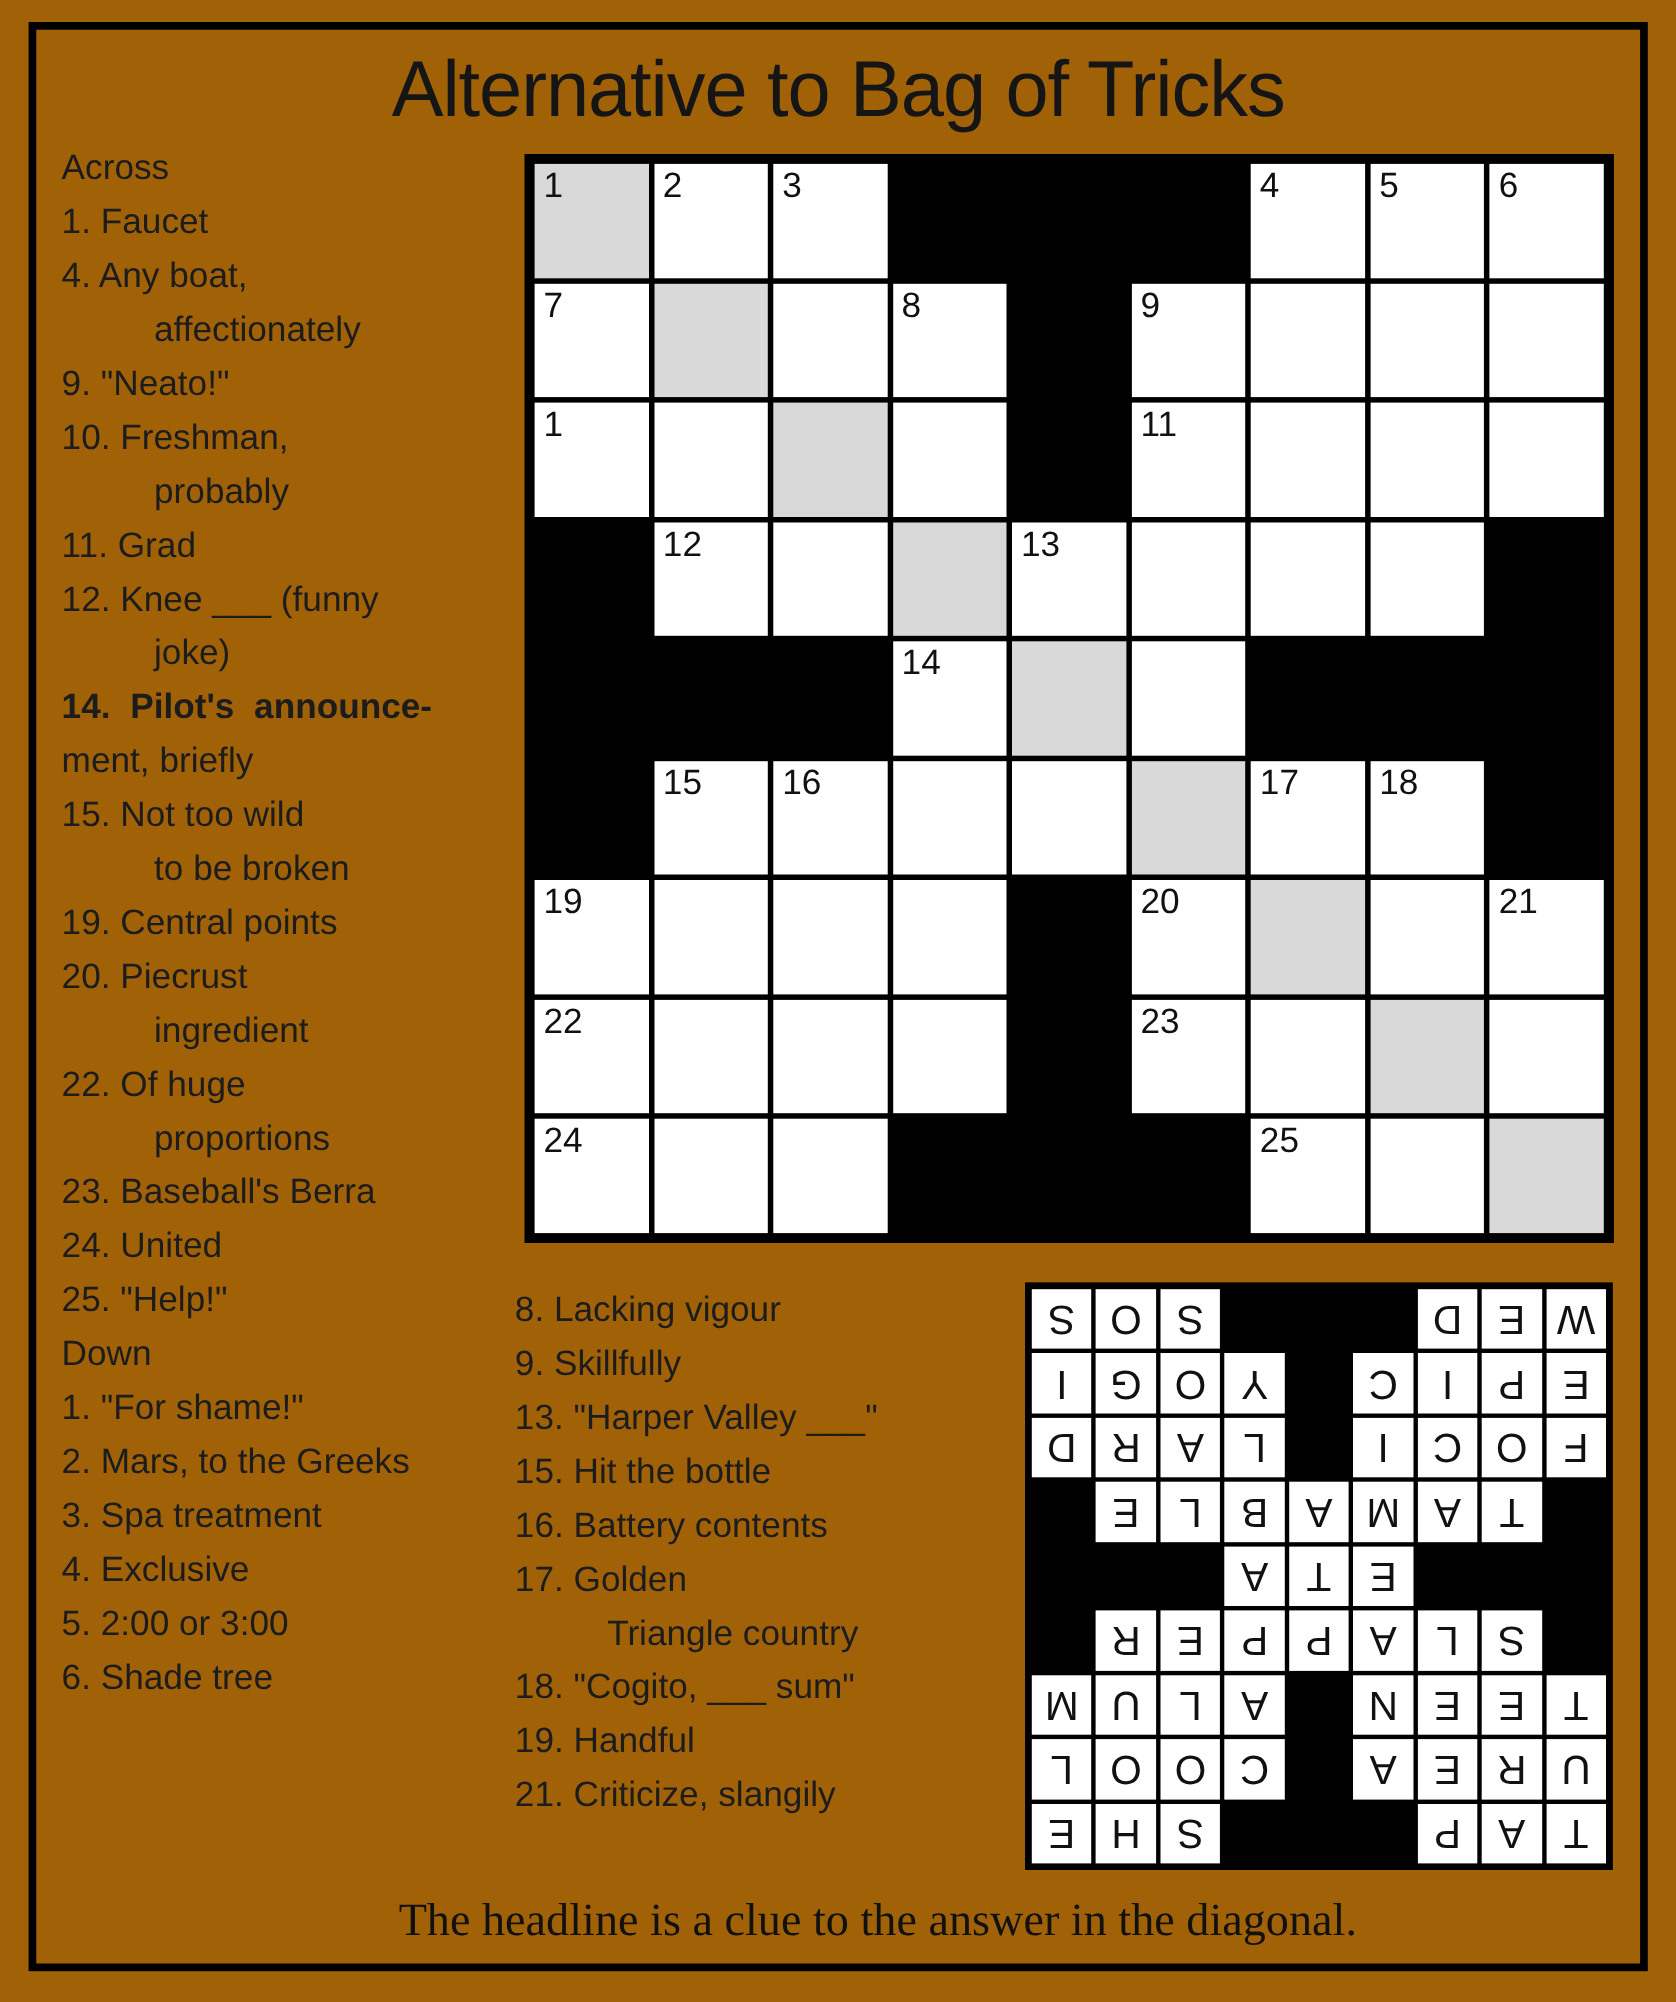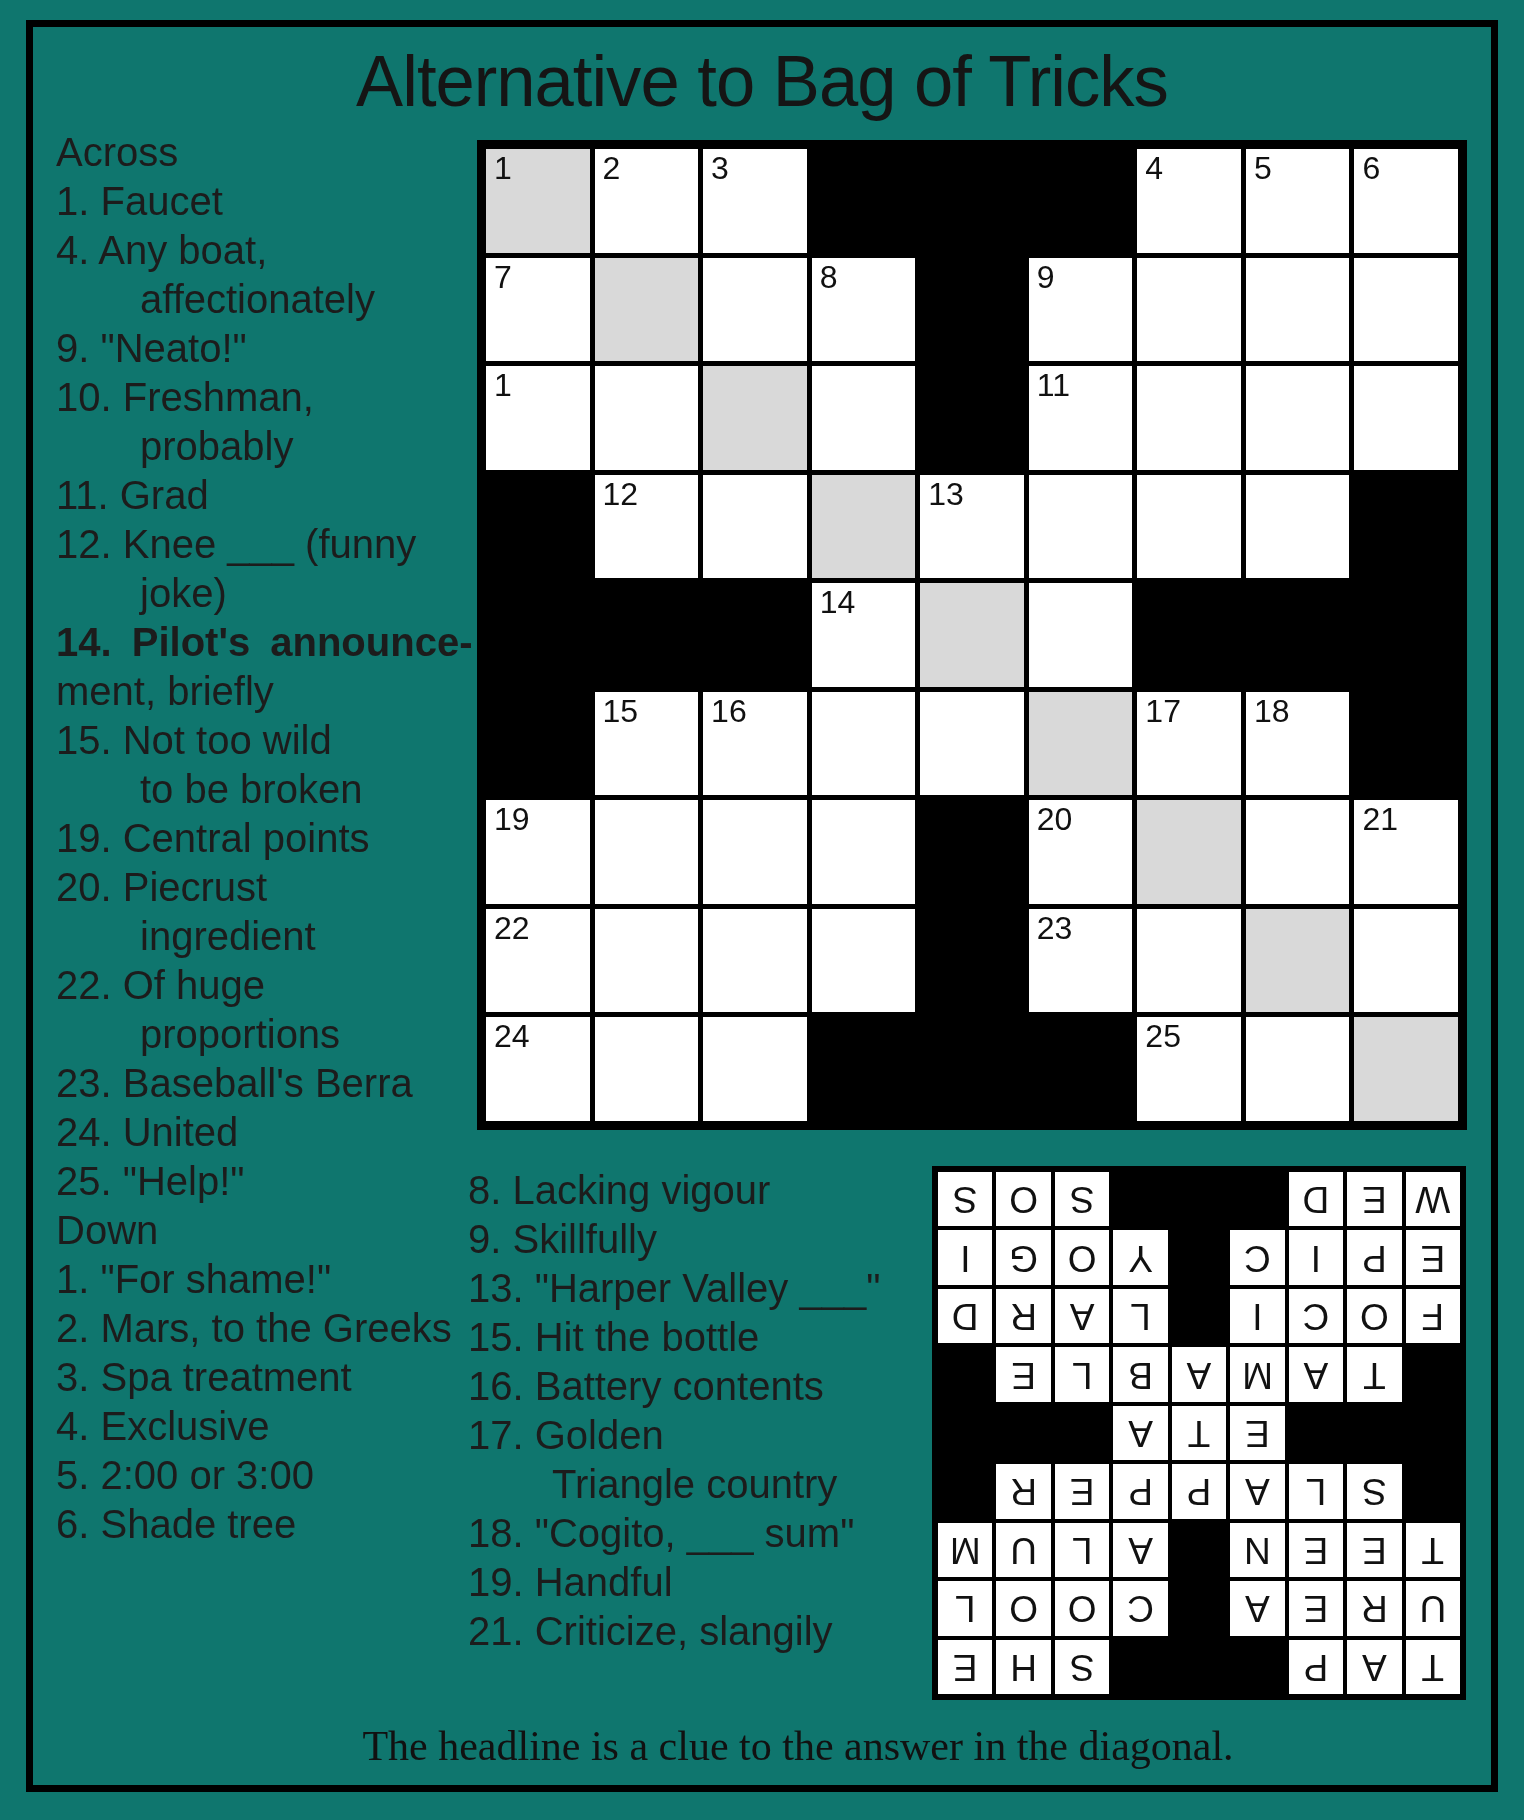--- a/index.html
+++ b/index.html
@@ -1,38 +1,38 @@
 <!DOCTYPE html>
 <html><head>
 <meta charset="utf-8">
 <style>
   html,body{margin:0;padding:0;background:#888;}
   .page{
     position:relative;
     width:1524px;height:1820px;
-    background:#0f766e;
+    background:#a16207;
     font-family:"Liberation Sans",sans-serif;
     color:#111;
     overflow:hidden;
   }
   .frame{
     position:absolute;left:26px;top:20px;
     width:1472px;height:1772px;
     border:7px solid #000;
     box-sizing:border-box;
   }
   .title{
     position:absolute;top:40px;left:0;width:100%;
     text-align:center;
     font-size:72px;letter-spacing:-1px;
     font-weight:400;color:#151515;
     transform:scaleX(0.98);
   }
   .clues .line{
-    font-size:40px;line-height:49px;
+    font-size:32px;line-height:49px;
     color:#1c1c1c;white-space:nowrap;
   }
   .clues .line.indent{padding-left:84px;}
   .clues .line.just{word-spacing:9px;font-weight:bold;}
   .clues-left{position:absolute;left:56px;top:128px;}
   .clues-mid{position:absolute;left:468px;top:1166px;}
   
   .xword{
     position:absolute;left:477px;top:140px;
     width:990px;height:990px;

